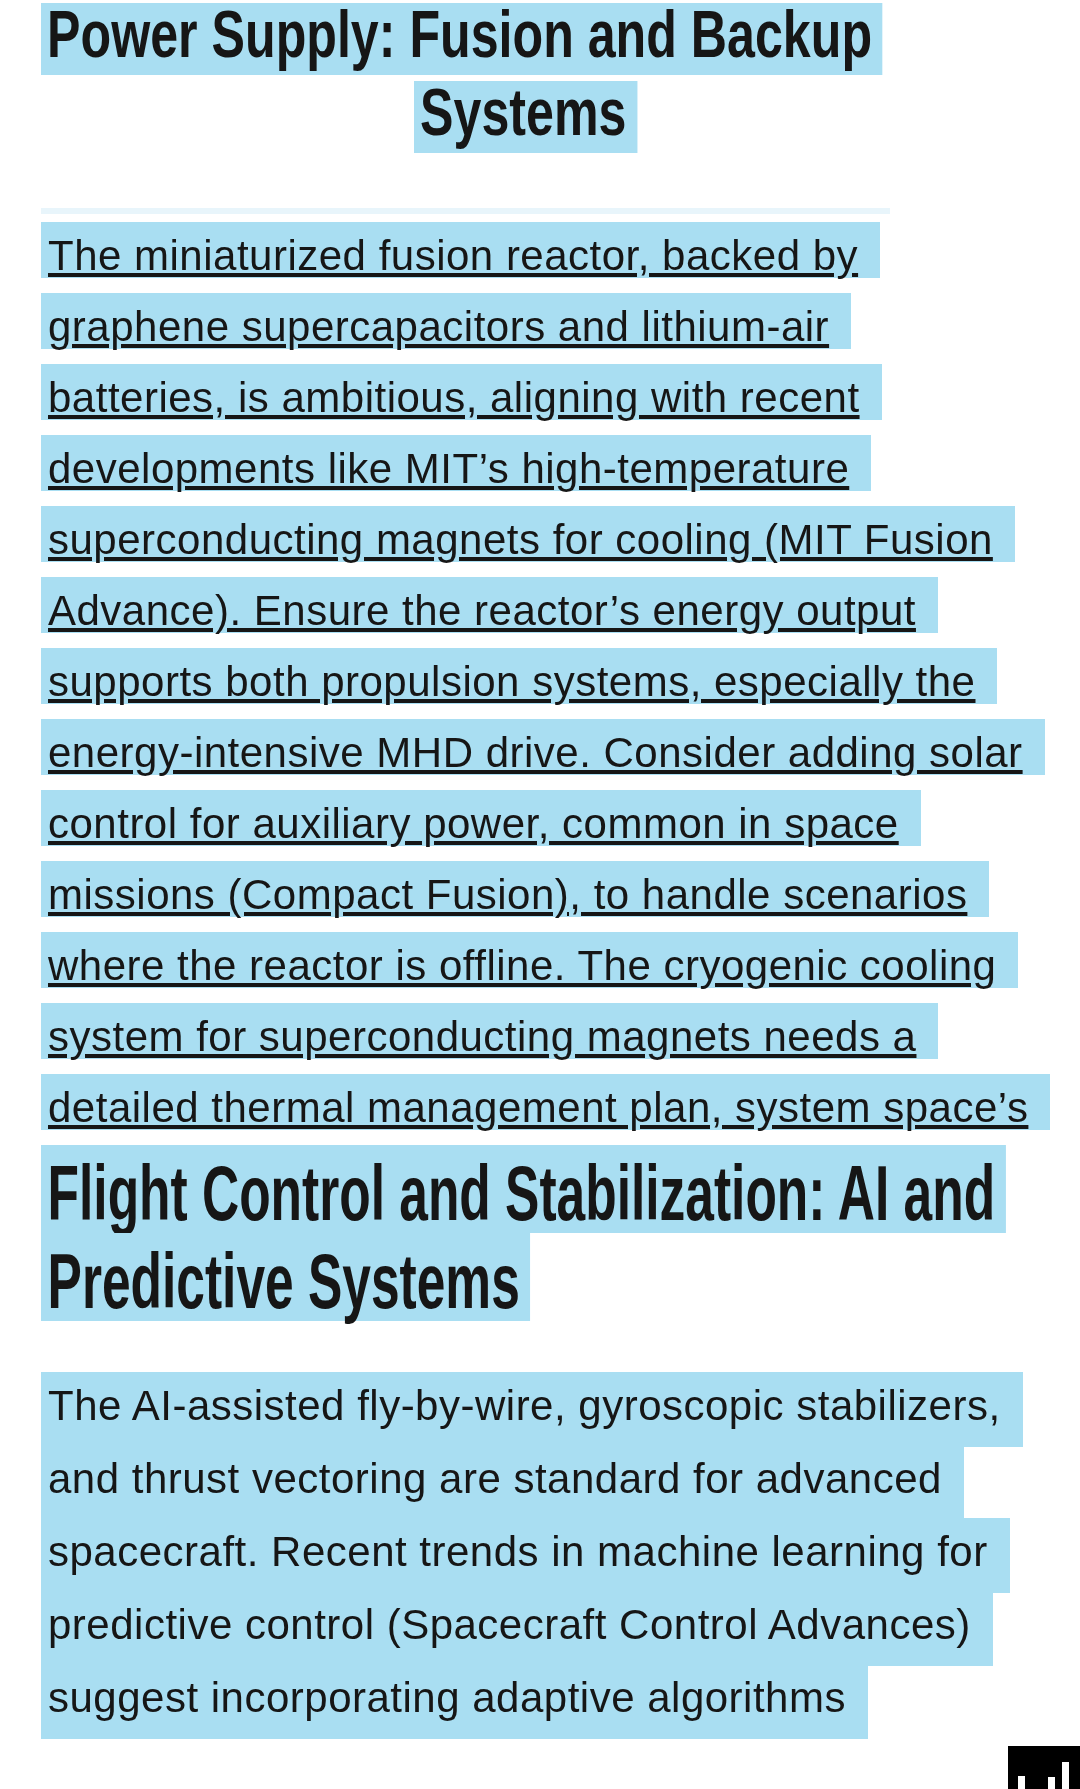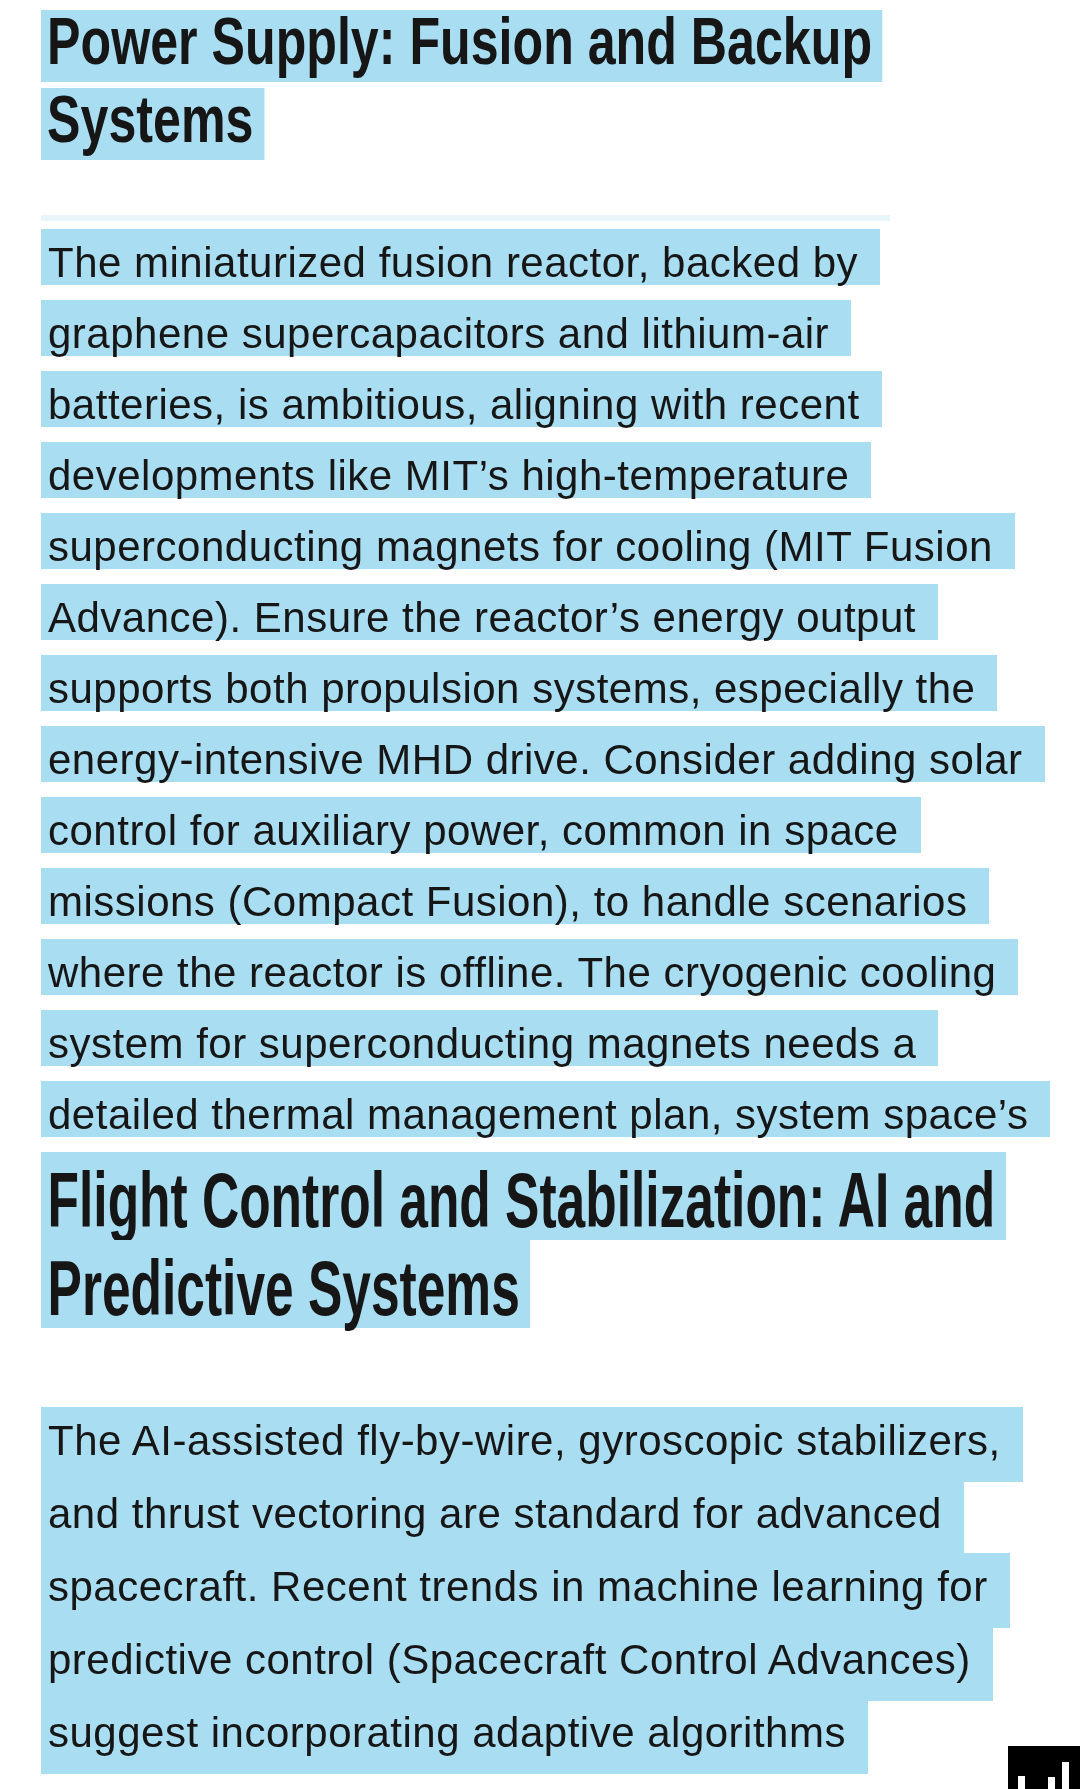--- a/index.html
+++ b/index.html
@@ -4,40 +4,40 @@
 <style>
   html,body{margin:0;padding:0;}
   body{
     width:1080px;height:1789px;overflow:hidden;position:relative;
     background:#ffffff;
     font-family:"Liberation Sans", sans-serif;
   }
   .doc{position:absolute;left:41px;top:0;width:1039px;}
 
   
-  .h1block{padding-top:10px;}
+  .h1block{padding-top:3px;text-align:center;}
   .h1block .row{height:78px;}
   .h1block .hl{
     display:inline-block;height:72px;line-height:62px;
     font-size:66px;font-weight:700;color:var(--ink);
     background:var(--hl);padding:0 14px 0 8px;white-space:pre;
     transform:scaleX(0.76);transform-origin:0 0;
   }
 
   
   .strip{height:6px;width:849px;margin-top:49px;background:var(--strip);}
 
   
   .para .row{white-space:pre;}
   .p1{margin-top:8px;}
   .p1 .row{height:71px;}
-  .p1 .hl{height:56px;}
+  .p1 .hl{height:56px;text-decoration:underline;}
   .p2{margin-top:51px;}
   .p2 .row{height:73px;}
-  .p2 .hl{height:75px;margin-top:28px;}
+  .p2 .hl{height:75px;}
   .para .hl{
     display:inline-block;line-height:67px;
     font-size:42px;letter-spacing:0.5px;color:var(--ink);
     background:var(--hl);padding:0 22px 0 7px;white-space:pre;
   }
 
   
   .h2block .row{height:88px;}
   .h2block .hl{
     display:inline-block;height:88px;line-height:96px;

